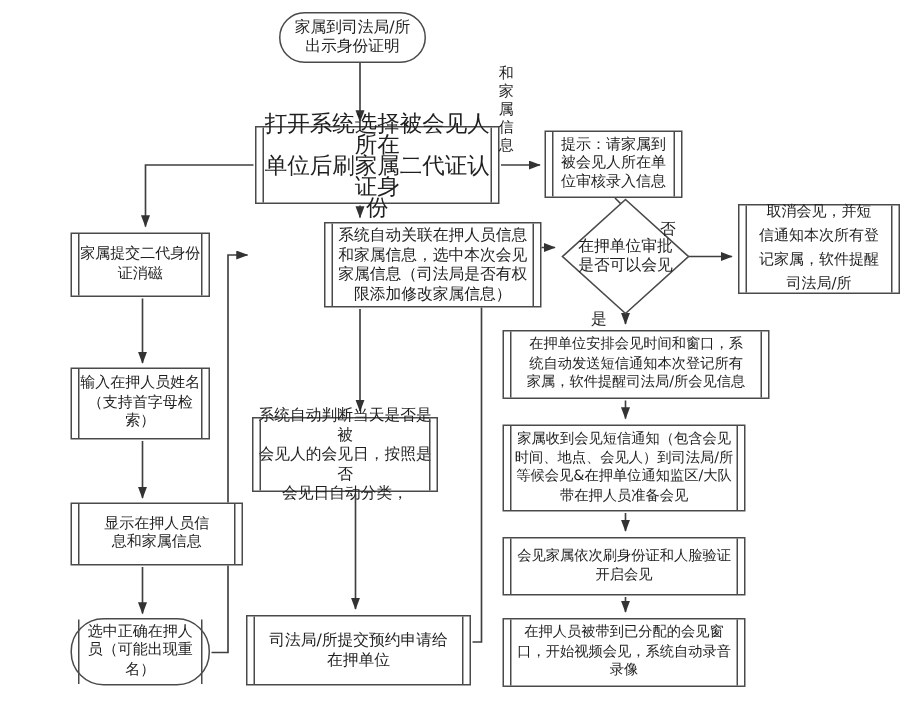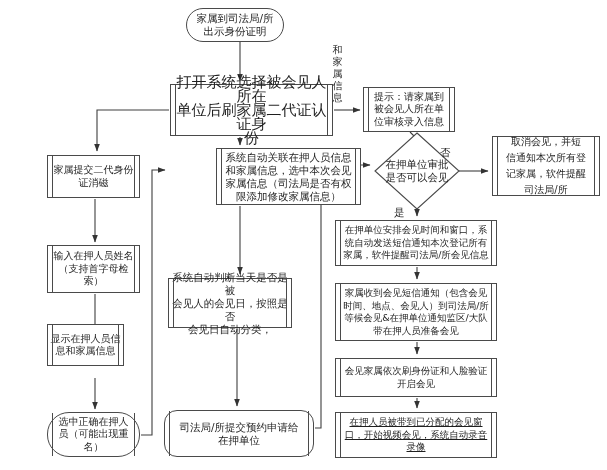--- a/index.html
+++ b/index.html
@@ -81,37 +81,37 @@
 家属信息（司法局是否有权
 限添加修改家属信息）</span>
   </div>
 
   <div class="node proc f105" style="left:168px;top:278px;width:124px;height:50px;">
     <span>系统自动判断当天是否是被
 会见人的会见日，按照是否
 会见日自动分类，</span>
   </div>
 
-  <div class="node proc f105" style="left:164px;top:410px;width:150px;height:47px;border-radius:13px;">
+  <div class="node proc f105" style="left:164px;top:410px;width:150px;height:47px;">
     <span>司法局/所提交预约申请给
 在押单位</span>
   </div>
 
   <div class="node proc f10" style="left:47px;top:155px;width:93px;height:43px;">
     <span>家属提交二代身份
 证消磁</span>
   </div>
 
   <div class="node proc f10" style="left:47px;top:245px;width:93px;height:48px;">
     <span>输入在押人员姓名
 （支持首字母检
 索）</span>
   </div>
 
-  <div class="node proc f10" style="left:47px;top:324px;width:77px;height:42px;">
+  <div class="node proc f10" style="left:47px;top:335px;width:115px;height:42px;">
     <span>显示在押人员信
 息和家属信息</span>
   </div>
 
   <div class="node proc f10" style="left:47px;top:412px;width:93px;height:45px;border-radius:22px;">
     <span>选中正确在押人
 员（可能出现重
 名）</span>
   </div>
 
@@ -126,39 +126,39 @@
 是否可以会见</span>
   </div>
 
   <div class="node proc f10 cancelbox" style="left:492px;top:136px;width:108px;height:60px;">
     <span>取消会见，并短
 信通知本次所有登
 记家属，软件提醒
 司法局/所</span>
   </div>
 
-  <div class="node proc f95" style="left:335px;top:220px;width:162px;height:46px;">
+  <div class="node proc f95" style="left:335px;top:220px;width:178px;height:46px;">
     <span>在押单位安排会见时间和窗口，系
 统自动发送短信通知本次登记所有
 家属，软件提醒司法局/所会见信息</span>
   </div>
 
   <div class="node proc f95" style="left:335px;top:283px;width:162px;height:58px;justify-content:flex-end;">
     <span>家属收到会见短信通知（包含会见
 时间、地点、会见人）到司法局/所
 等候会见&amp;在押单位通知监区/大队
 带在押人员准备会见</span>
   </div>
 
   <div class="node proc f95" style="left:335px;top:358px;width:162px;height:39px;">
     <span>会见家属依次刷身份证和人脸验证
 开启会见</span>
   </div>
 
-  <div class="node proc f95" style="left:335px;top:412px;width:162px;height:46px;text-decoration:underline;">
+  <div class="node proc f95" style="left:335px;top:412px;width:162px;height:46px;">
     <span>在押人员被带到已分配的会见窗
 口，开始视频会见，系统自动录音
 录像</span>
   </div>
 
   <div class="lbl vlbl" style="left:331px;top:44px;">和家属信息</div>
   <div class="lbl" style="left:440px;top:146px;">否</div>
   <div class="lbl" style="left:394px;top:206px;">是</div>
 
 </div>

